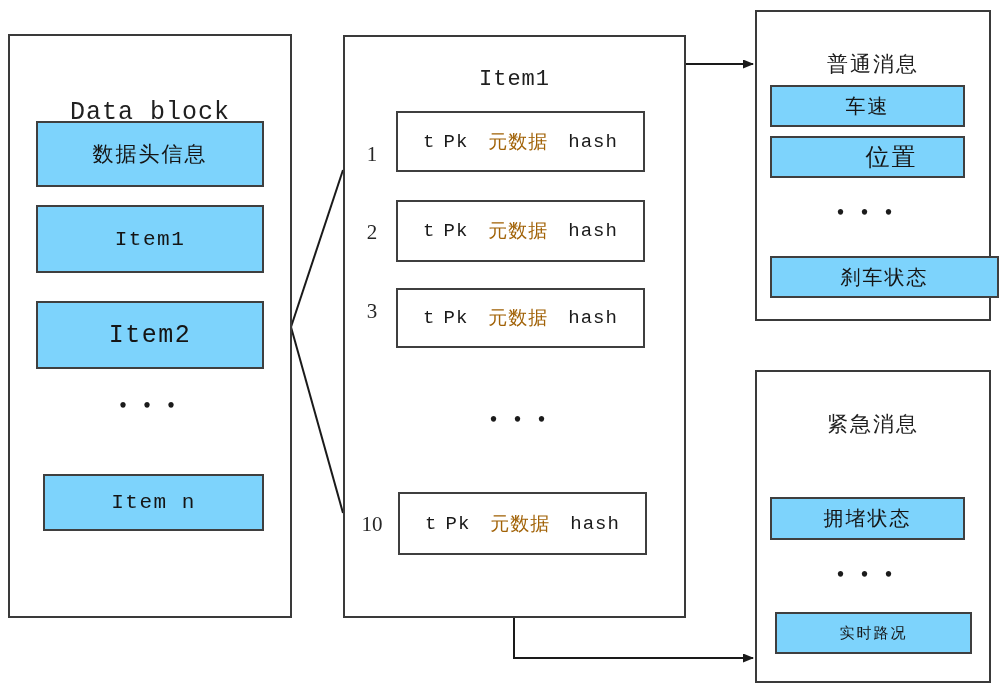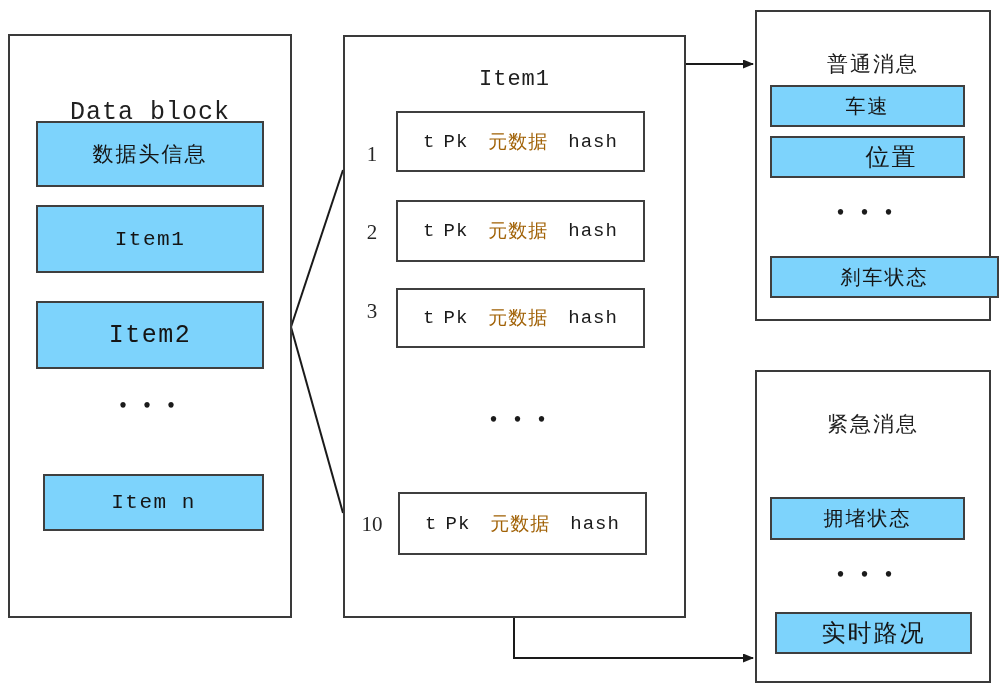--- a/index.html
+++ b/index.html
@@ -176,15 +176,15 @@
   <div class="cell cjk" style="left:770px; top:85px; width:195px; height:42px; font-size:20px;">车速</div>
   <div class="cell cjk" style="left:770px; top:136px; width:195px; height:42px; font-size:24px;padding-left:48px;">位置</div>
   <div class="ellipsis" style="left:770px; top:201px; width:195px; font-size:20px;">• • •</div>
   <div class="cell cjk" style="left:770px; top:256px; width:229px; height:42px; font-size:20px;">刹车状态</div>
 
   <div class="panel" style="left:755px; top:370px; width:236px; height:313px;">
     <div class="panel-title cjk" style="top:38px; font-size:21px;text-align:center;">紧急消息</div>
   </div>
   <div class="cell cjk" style="left:770px; top:497px; width:195px; height:43px; font-size:20px;">拥堵状态</div>
   <div class="ellipsis" style="left:770px; top:563px; width:195px; font-size:20px;">• • •</div>
-  <div class="cell cjk" style="left:775px; top:612px; width:197px; height:42px; font-size:24px;">实时路况</div>
+  <div class="cell cjk" style="left:775px; top:612px; width:197px; height:42px; font-size:15px;">实时路况</div>
 
 </div>
 
 </body></html>

